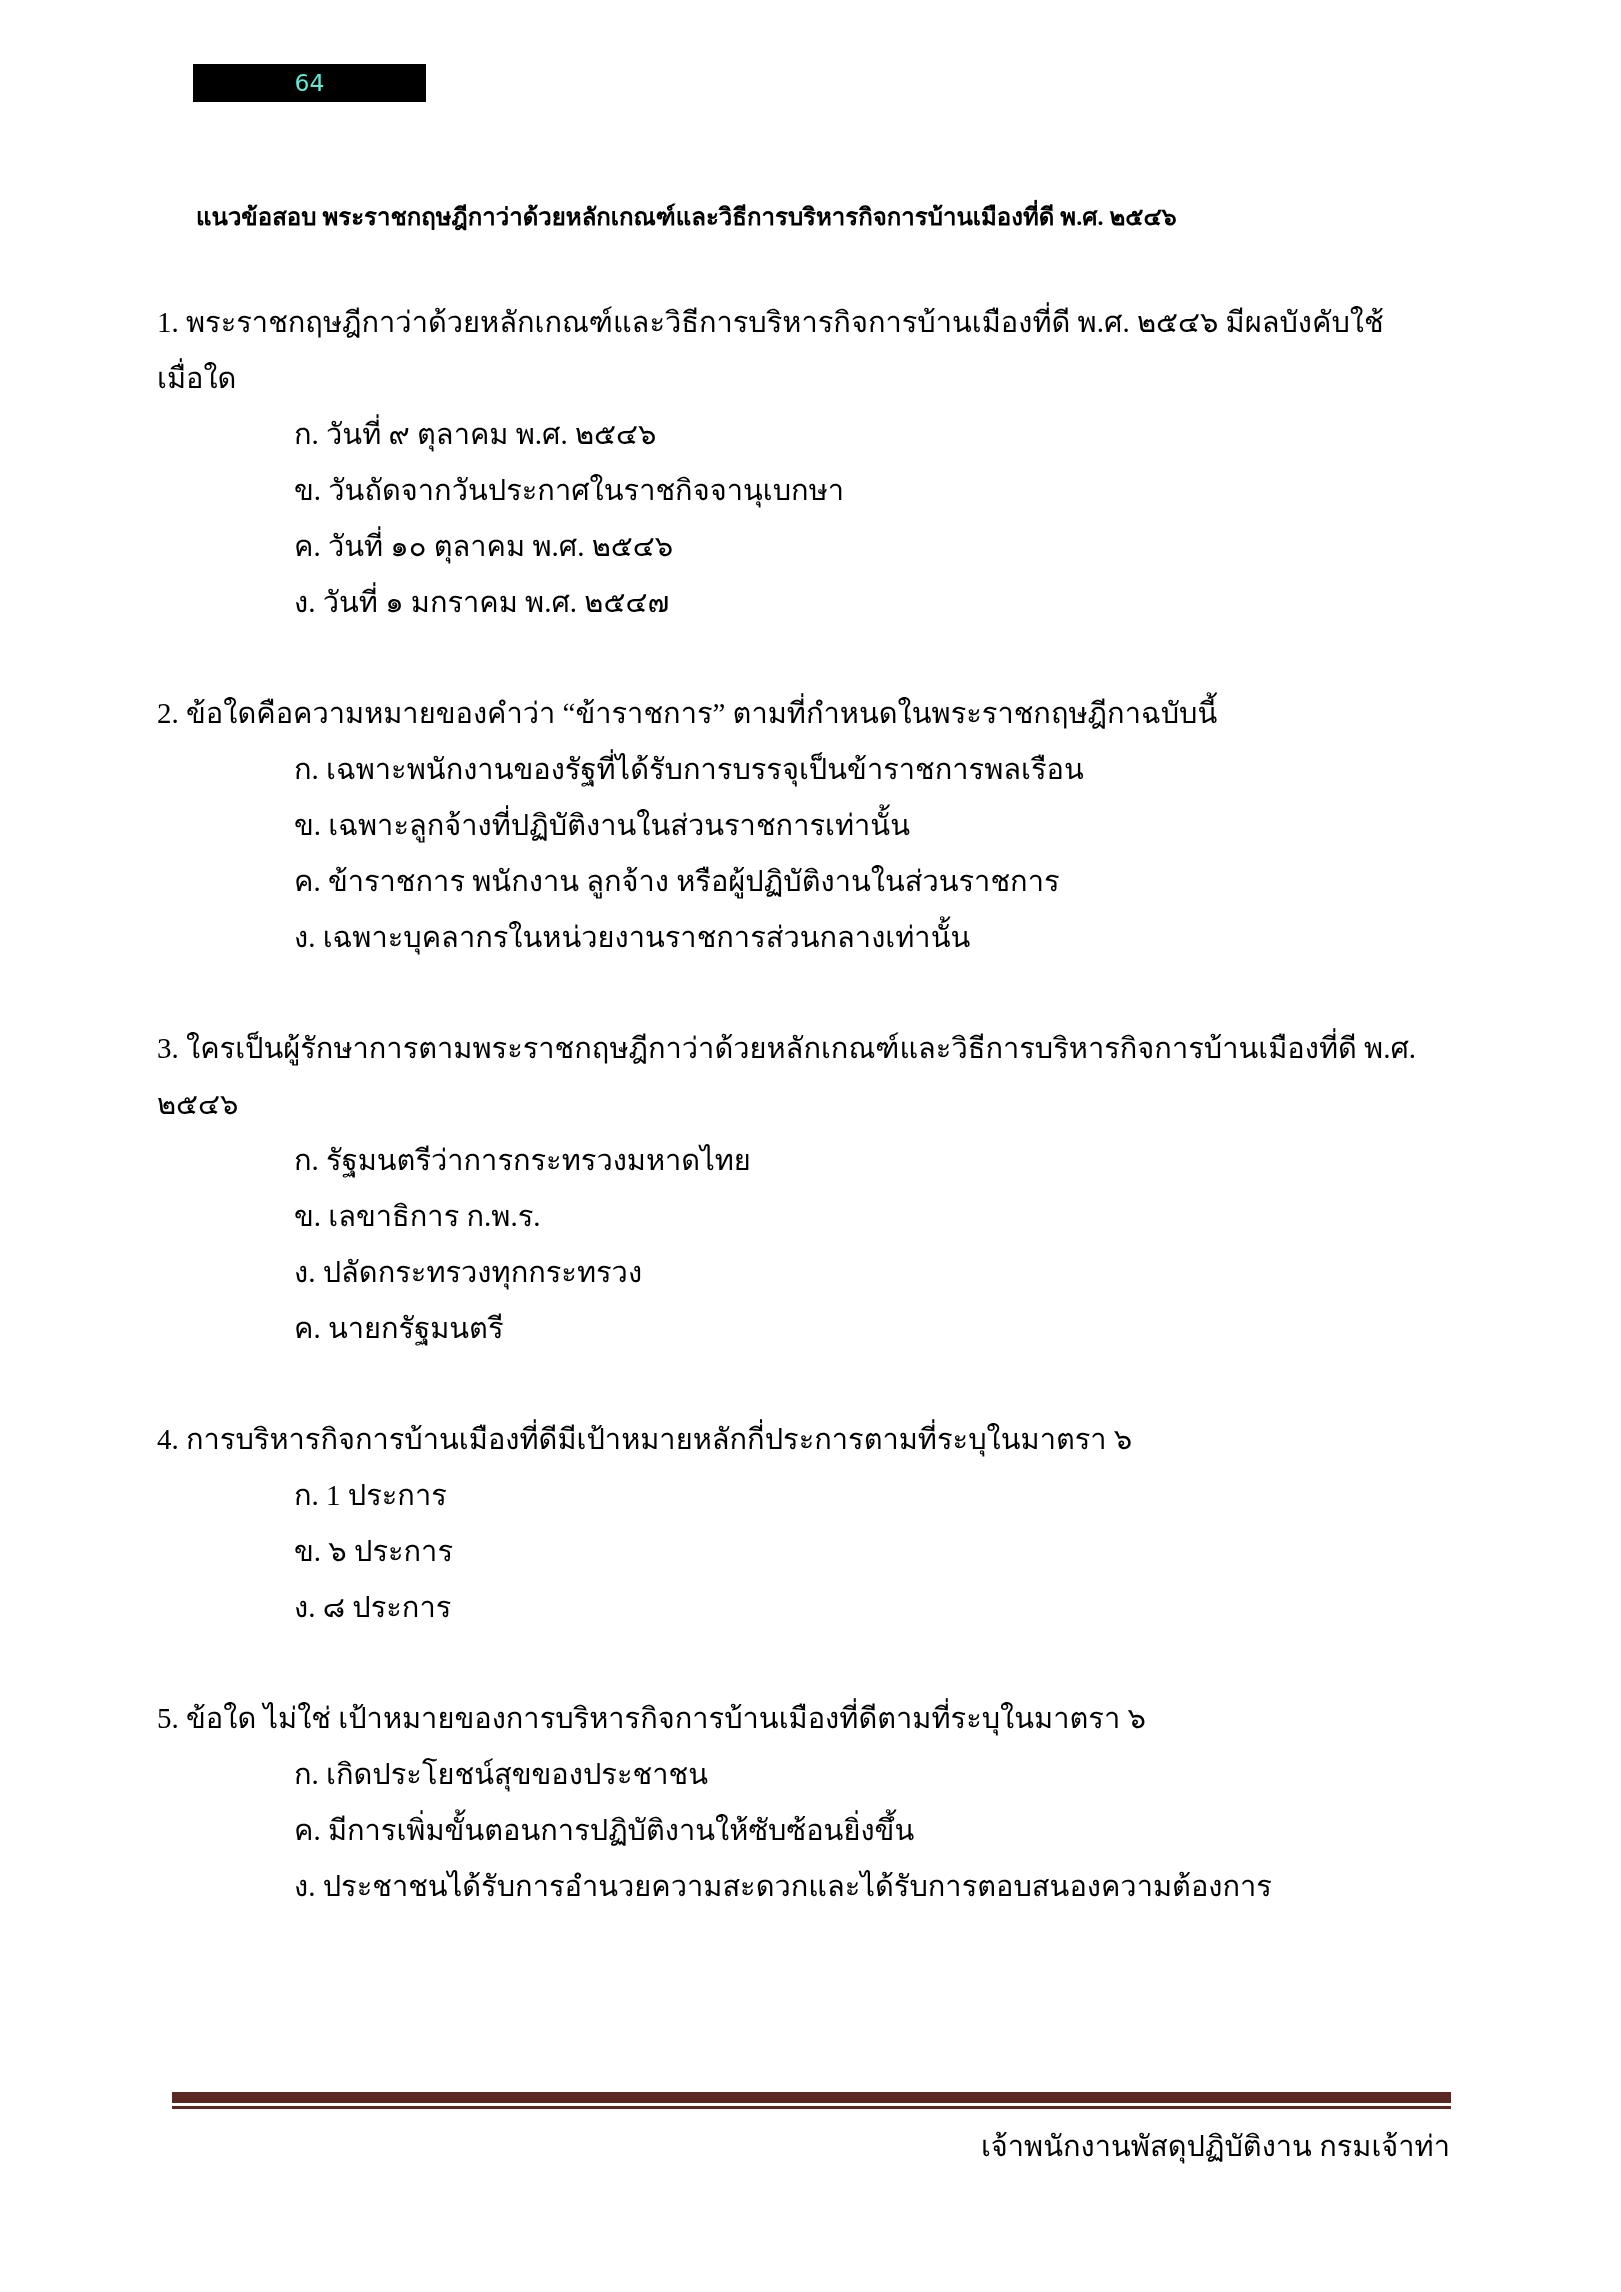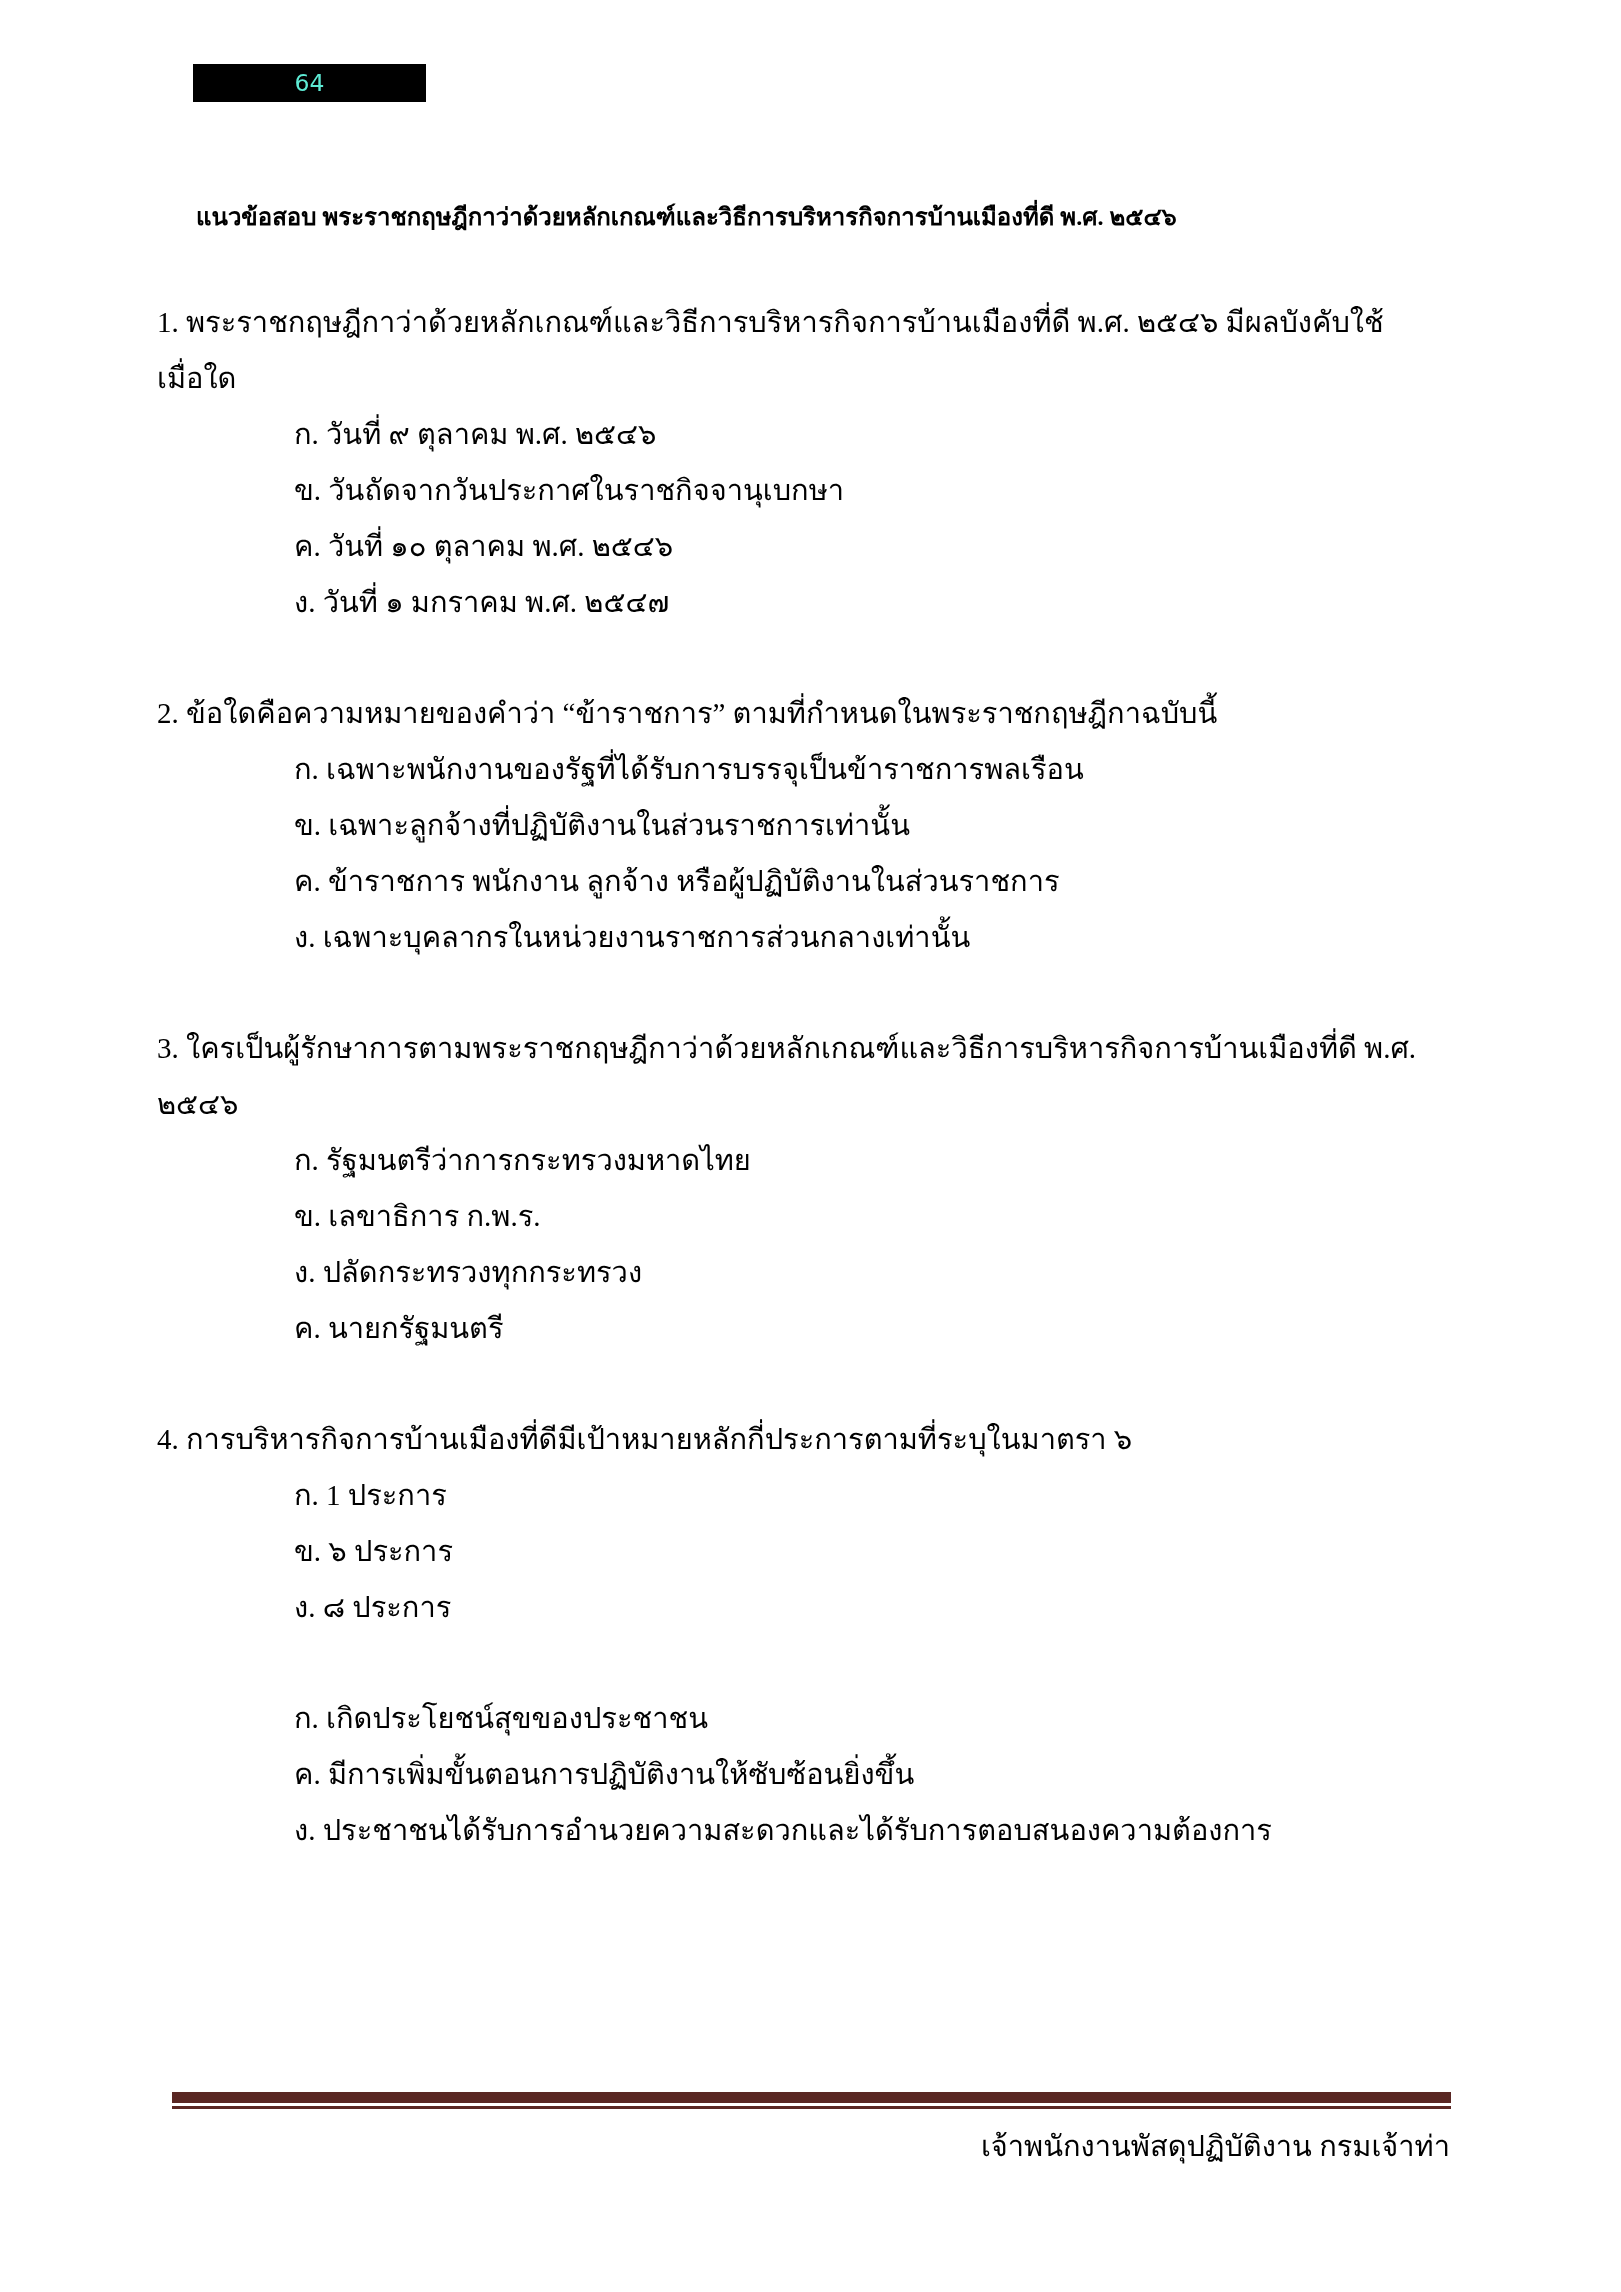--- a/index.html
+++ b/index.html
@@ -118,20 +118,21 @@
         <div class="q-option">ง. ปลัดกระทรวงทุกกระทรวง</div>
         <div class="q-option">ค. นายกรัฐมนตรี</div>
       </div>
       <div class="question">
         <div class="q-line">4. การบริหารกิจการบ้านเมืองที่ดีมีเป้าหมายหลักกี่ประการตามที่ระบุในมาตรา ๖</div>
         <div class="q-option">ก. 1 ประการ</div>
         <div class="q-option">ข. ๖ ประการ</div>
         <div class="q-option">ง. ๘ ประการ</div>
       </div>
       <div class="question">
+        <div class="q-line">5. ข้อใด ไม่ใช่ เป้าหมายของการบริหารกิจการบ้านเมืองที่ดีตามที่ระบุในมาตรา ๖</div>
         <div class="q-option">ก. เกิดประโยชน์สุขของประชาชน</div>
         <div class="q-option">ค. มีการเพิ่มขั้นตอนการปฏิบัติงานให้ซับซ้อนยิ่งขึ้น</div>
         <div class="q-option">ง. ประชาชนได้รับการอำนวยความสะดวกและได้รับการตอบสนองความต้องการ</div>
       </div>
     </div>
 
   <div class="footer-rule-thick"></div>
   <div class="footer-rule-thin"></div>
 
   <div class="footer-text">เจ้าพนักงานพัสดุปฏิบัติงาน กรมเจ้าท่า</div>

